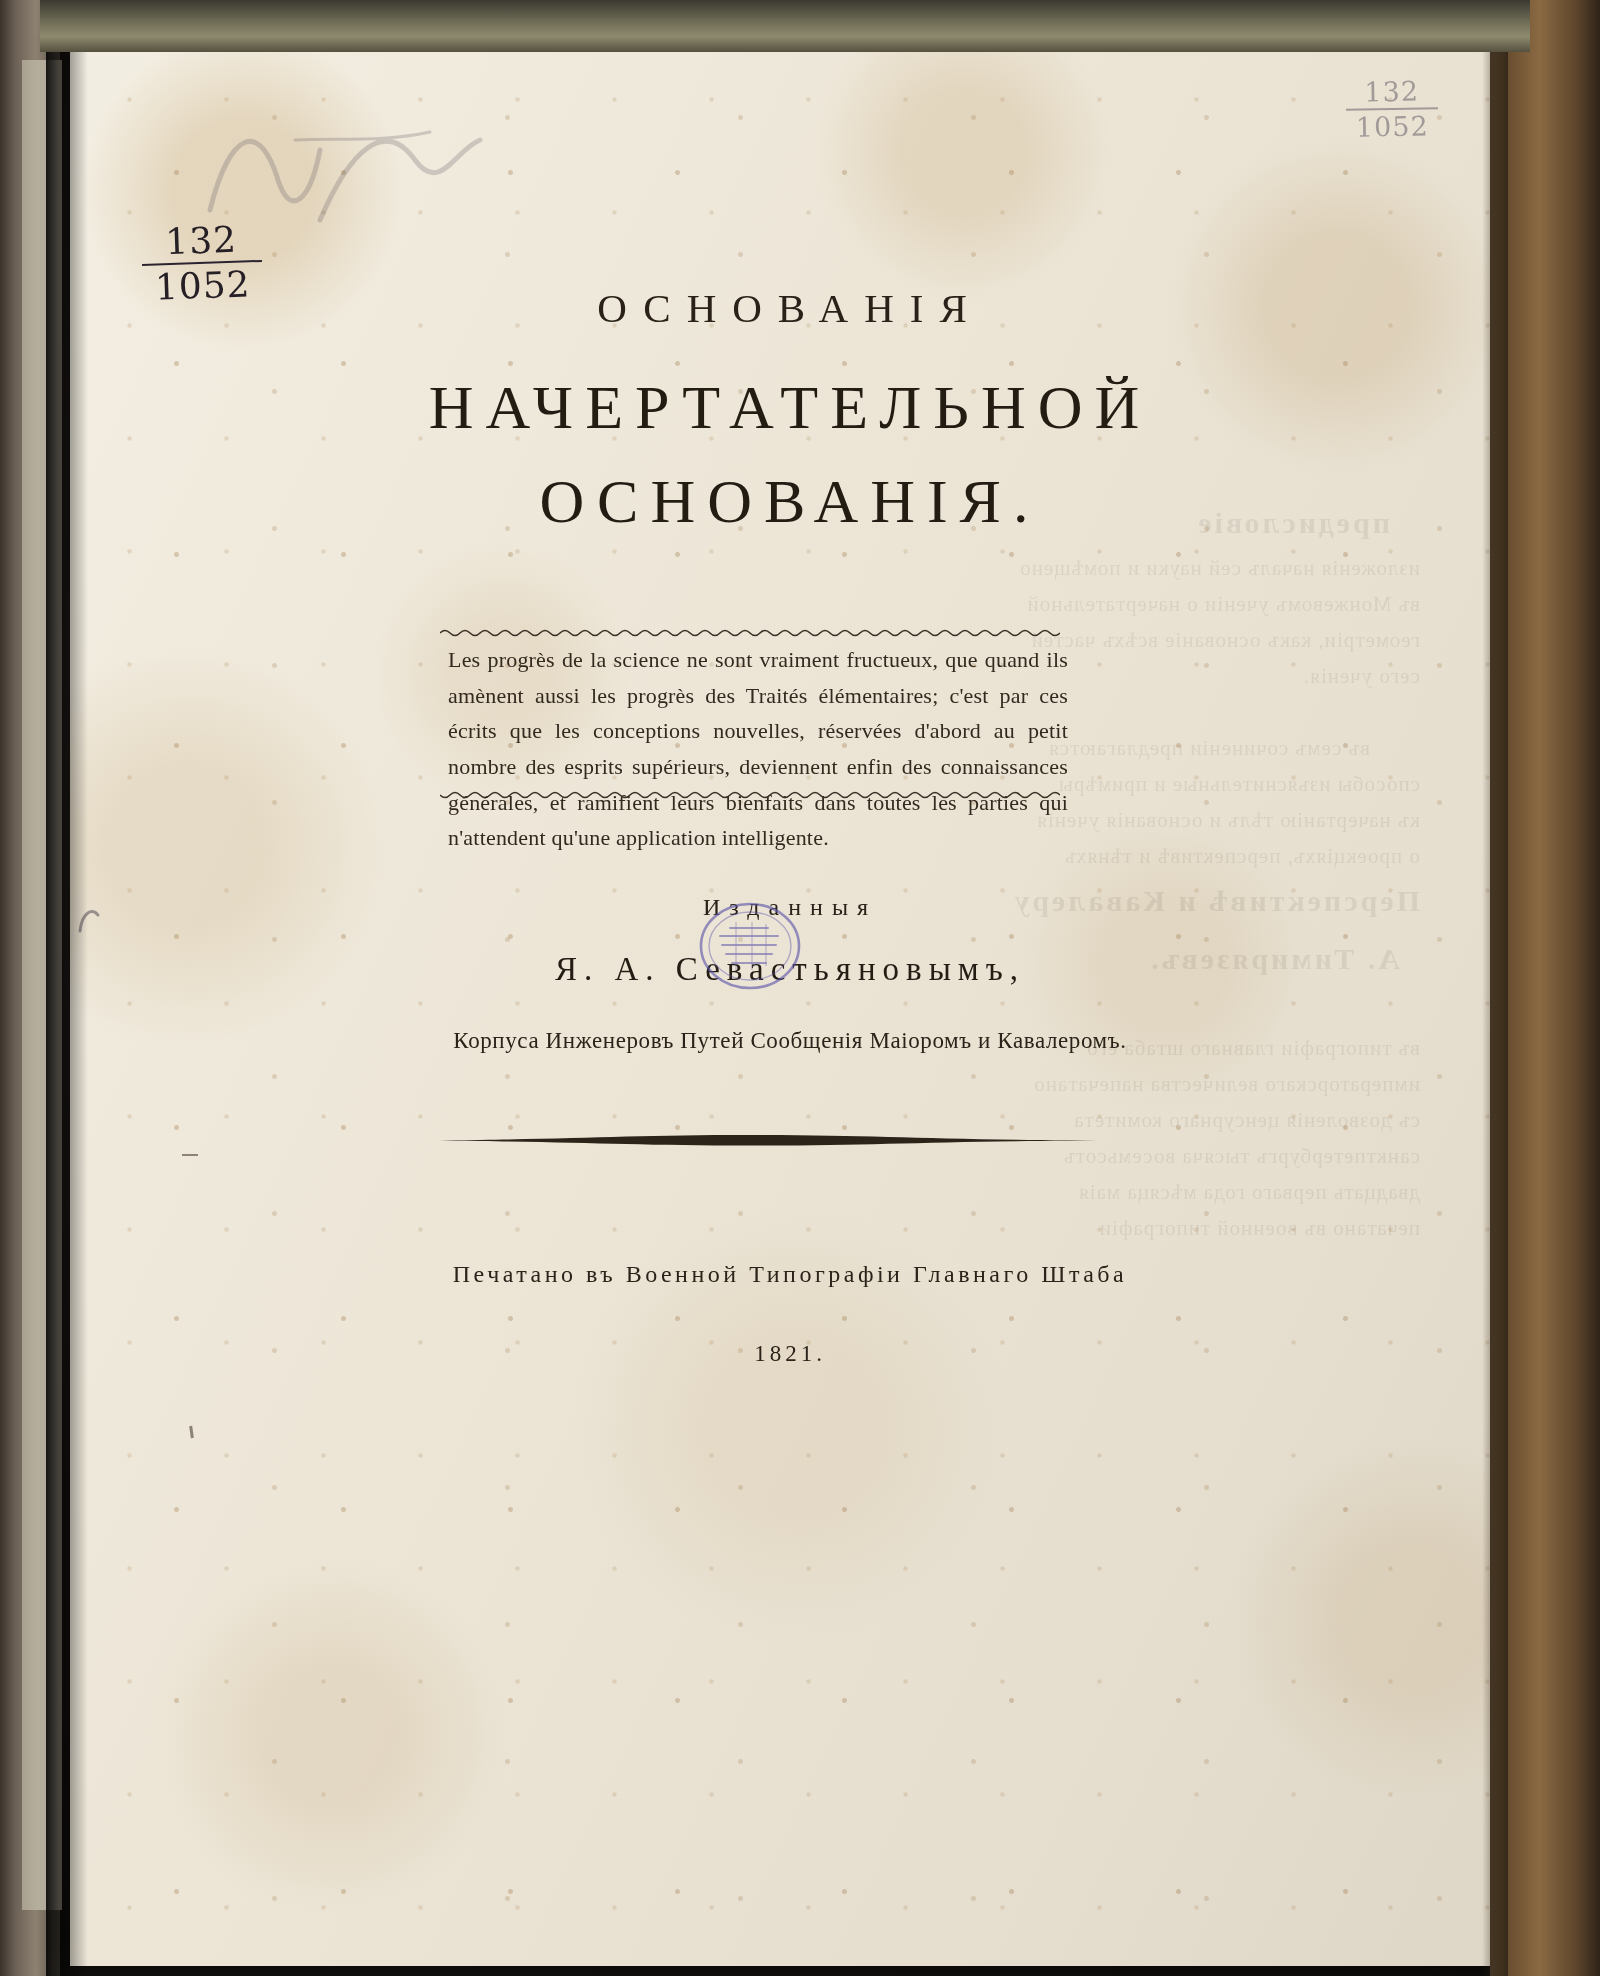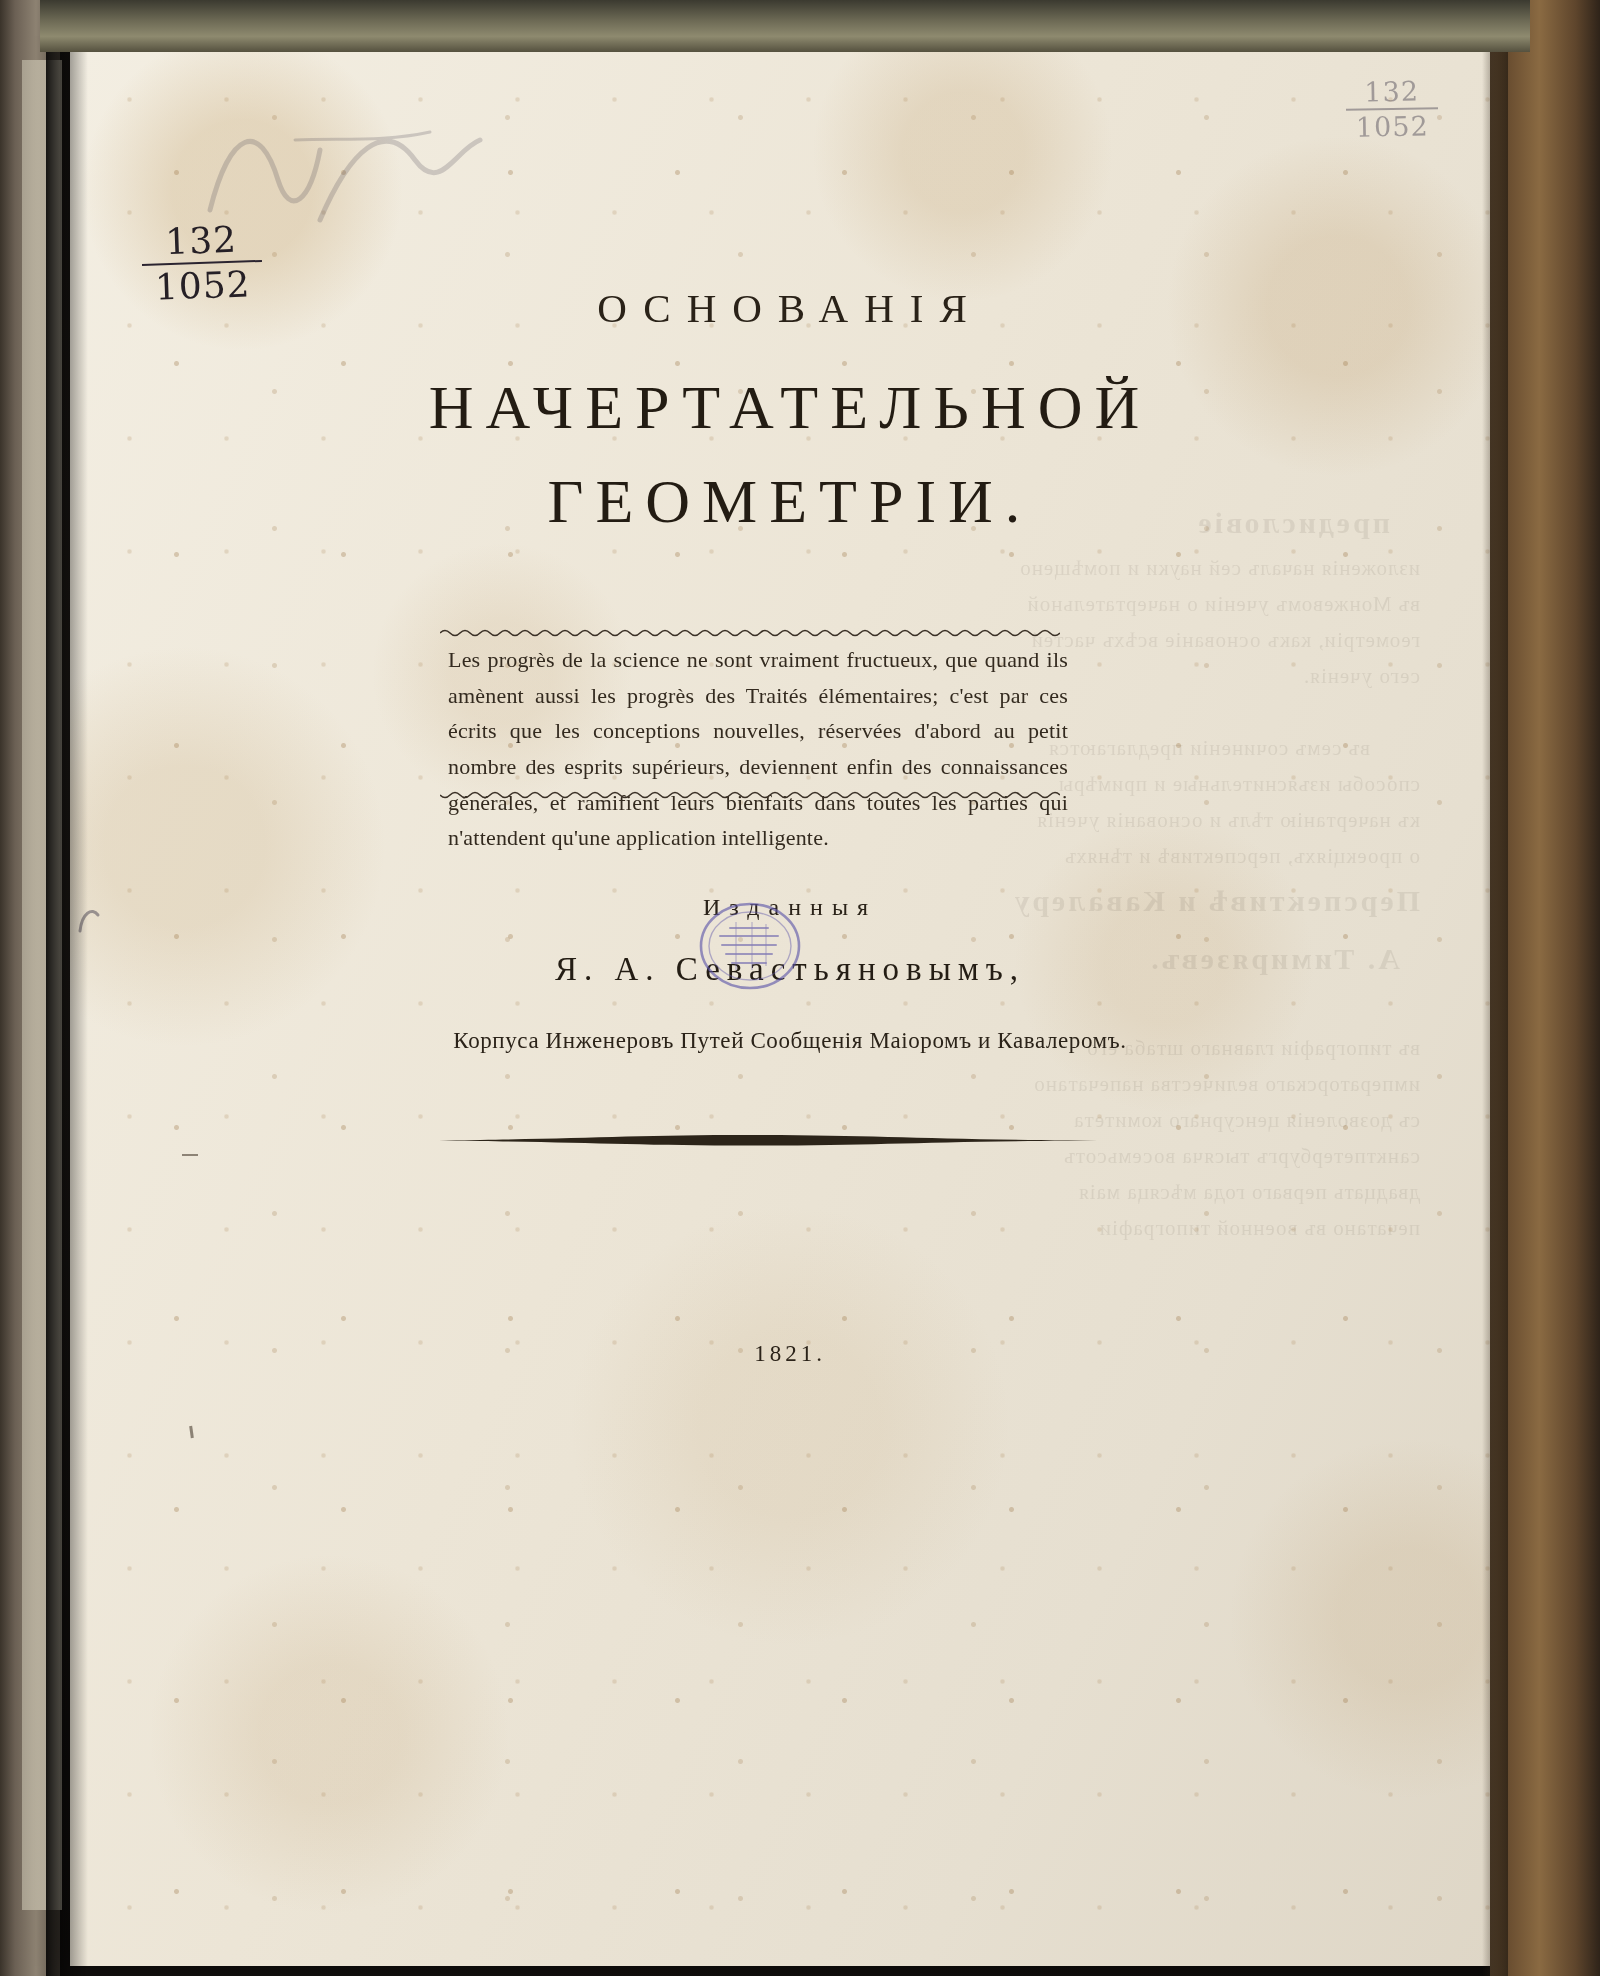--- a/index.html
+++ b/index.html
@@ -378,21 +378,21 @@
       <path d="M120,110 C150,40 185,8 215,50 C240,84 255,40 280,30" fill="none" stroke="#4a4452" stroke-width="5" stroke-linecap="round"></path>
       <path d="M95,30 C140,28 185,32 230,22" fill="none" stroke="#4a4452" stroke-width="3" stroke-linecap="round"></path>
     </svg>
 
     <div class="content">
 
       <div class="center line-nachert">НАЧЕРТАТЕЛЬНОЙ</div>
 
       <div class="center line-osnovaniya">ОСНОВАНІЯ</div>
 
-      <div class="center line-geom">ГЕОМЕТРІИ.</div>
+      <div class="center line-geom">ОСНОВАНІЯ.</div>
 
       <div class="wave wave-top">
         <svg width="620" height="14" viewBox="0 0 620 14" preserveAspectRatio="none">
           <path d="M0,7 Q5,2 10,7 T20,7 T30,7 T40,7 T50,7 T60,7 T70,7 T80,7 T90,7 T100,7 T110,7 T120,7 T130,7 T140,7 T150,7 T160,7 T170,7 T180,7 T190,7 T200,7 T210,7 T220,7 T230,7 T240,7 T250,7 T260,7 T270,7 T280,7 T290,7 T300,7 T310,7 T320,7 T330,7 T340,7 T350,7 T360,7 T370,7 T380,7 T390,7 T400,7 T410,7 T420,7 T430,7 T440,7 T450,7 T460,7 T470,7 T480,7 T490,7 T500,7 T510,7 T520,7 T530,7 T540,7 T550,7 T560,7 T570,7 T580,7 T590,7 T600,7 T610,7 T620,7" fill="none" stroke="#3a3026" stroke-width="1.6"></path>
         </svg>
       </div>
 
       <div class="epigraph">Les progrès de la science ne sont vraiment fructueux, que quand ils amènent aussi les progrès des Traités élémentaires; c'est par ces écrits que les conceptions nouvelles, réservées d'abord au petit nombre des esprits supérieurs, deviennent enfin des connaissances générales, et ramifient leurs bienfaits dans toutes les parties qui n'attendent qu'une application intelligente.</div>
 
       <div class="wave wave-bot">
@@ -405,20 +405,21 @@
 
       <div class="center author">Я. А. Севастьяновымъ,</div>
 
       <div class="center author-role">Корпуса Инженеровъ Путей Сообщенія Маіоромъ и Кавалеромъ.</div>
 
       <svg class="divider" viewBox="0 0 760 16" preserveAspectRatio="none">
         <path d="M0,8.5 C200,8.5 240,3 380,3 C520,3 560,8.5 760,8.5 C560,8.5 520,13.5 380,13.5 C240,13.5 200,8.5 0,8.5 Z" fill="#2c2419"></path>
       </svg>
 
 
+      <div class="center imprint1">Печатано въ Военной Типографіи Главнаго Штаба</div>
 
 
       <div class="center year">1821.</div>
     </div>
 
     <div class="shelfmark" id="shelfmark-main">
       <span class="num">132</span>
       <span class="rule"></span>
       <span class="num">1052</span>
     </div>

